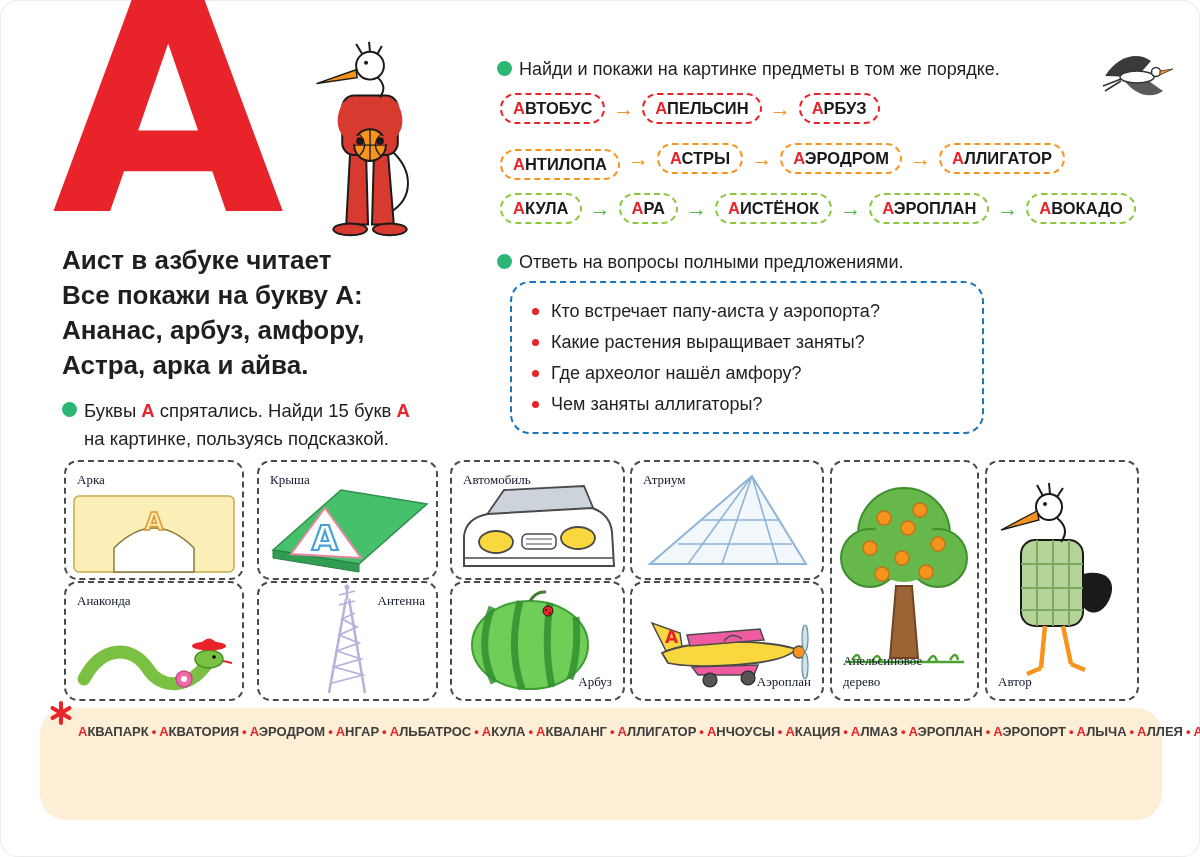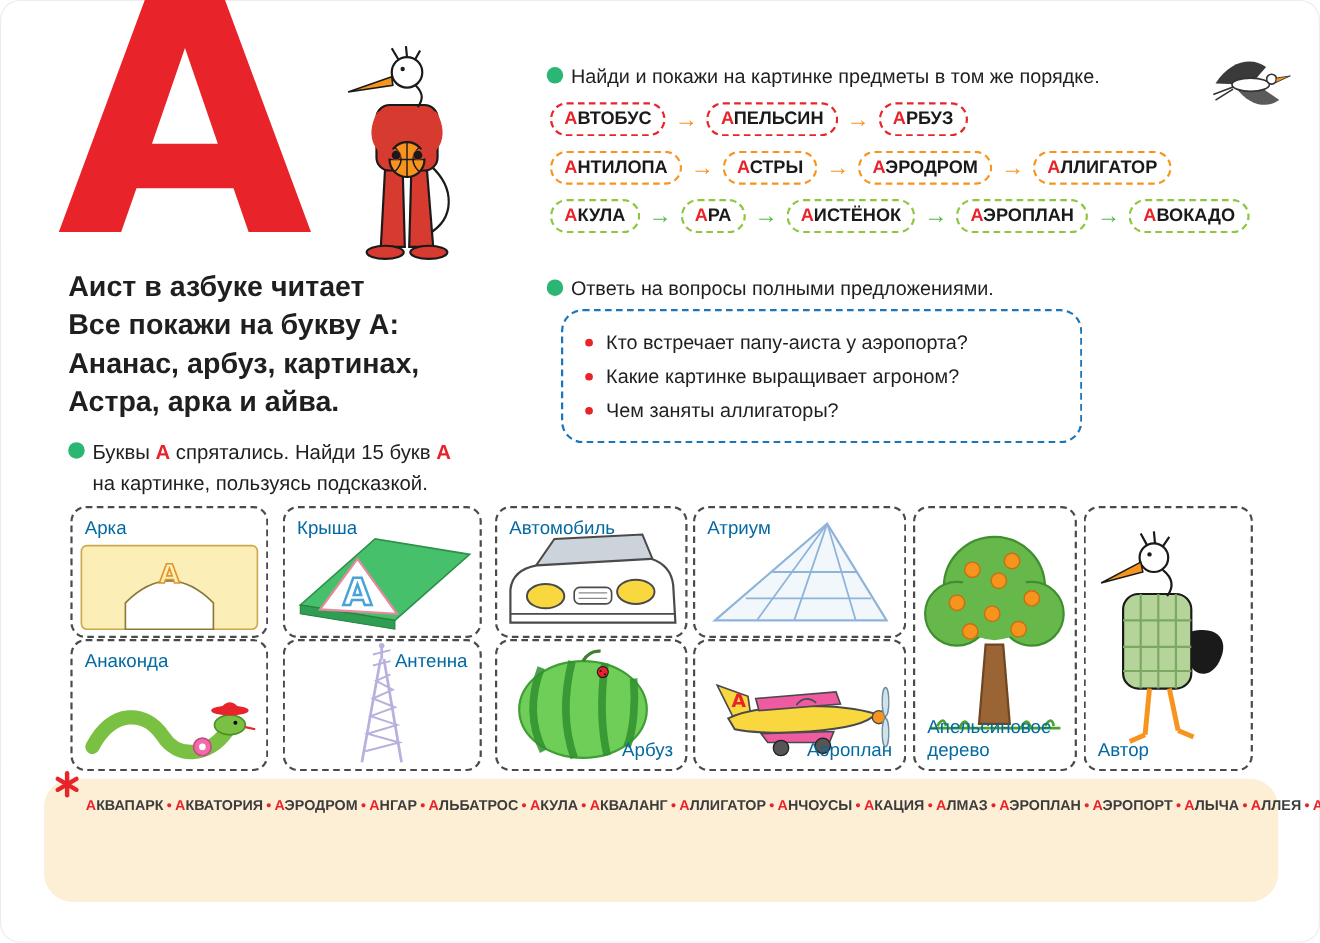--- a/index.html
+++ b/index.html
@@ -37,21 +37,21 @@
   .questions-box{
     position:absolute;left:510px;top:281px;width:474px;
     border:2.5px dashed #1b75bb;border-radius:20px;background:#fff;
     padding:13px 20px 12px 20px;box-sizing:border-box;
   }
   .q-item{display:flex;gap:12px;font-size:18px;line-height:31px;}
   .q-dot{flex:0 0 auto;width:7px;height:7px;border-radius:50%;background:#e8242a;margin-top:12px;}
   
   .card{position:absolute;border:2px dashed #4a4a4a;border-radius:14px;background:#fff;overflow:hidden;}
   .card-art{position:absolute;left:0;top:0;width:100%;height:100%;}
-  .card-label{position:absolute;font-size:17px;color:#0369a1;z-index:2;line-height:21px;}
+  .card-label{position:absolute;font-size:13px;color:#0f172a;z-index:2;line-height:21px;font-family:Liberation Serif, serif;}
   .pos-tl{top:7px;left:11px;}
   .pos-tr{top:7px;right:11px;}
   .pos-br{bottom:7px;right:11px;}
   .pos-bl{bottom:7px;left:11px;}
   .card-arka{left:64px;top:460px;width:176px;height:116px;}
   .card-anakonda{left:64px;top:581px;width:176px;height:116px;}
   .card-krysha{left:257px;top:460px;width:177px;height:116px;}
   .card-antenna{left:257px;top:581px;width:177px;height:116px;}
   .card-avtomobil{left:450px;top:460px;width:171px;height:116px;}
   .card-arbuz{left:450px;top:581px;width:171px;height:116px;}
@@ -102,39 +102,39 @@
     <path d="M30,33 C44,52 60,52 70,45 L50,31 Z" fill="#5a5a5a"></path>
     <ellipse cx="44" cy="31" rx="17" ry="6" fill="#fff" stroke="#333" stroke-width="1.5"></ellipse>
     <circle cx="63" cy="26" r="4.5" fill="#fff" stroke="#333" stroke-width="1.5"></circle>
     <polygon points="67,25 80,23 67,29" fill="#f7941d" stroke="#333" stroke-width="0.8"></polygon>
     <path d="M28,33 L10,40 M28,35 L12,45" stroke="#333" stroke-width="1.5"></path>
   </svg>
 
   <div class="intro" id="intro-text">
       <div>Аист в азбуке читает</div>
       <div>Все покажи на букву А:</div>
-      <div>Ананас, арбуз, картинах,</div>
+      <div>Ананас, арбуз, амфору,</div>
       <div>Астра, арка и айва.</div>
     </div>
 
   <div class="task task-order">
     <span class="bullet-green"></span>
     <span>Найди и покажи на картинке предметы в том же порядке.</span>
   </div>
 
   <div class="chains" id="chains">
       <div class="chain-row">
         <span class="chain-pill" style="border-color: rgb(232, 36, 42);"><span class="red-first">А</span>ВТОБУС</span>
         <span class="chain-arrow" style="color: rgb(247, 148, 29);">→</span>
         <span class="chain-pill" style="border-color: rgb(232, 36, 42);"><span class="red-first">А</span>ПЕЛЬСИН</span>
         <span class="chain-arrow" style="color: rgb(247, 148, 29);">→</span>
         <span class="chain-pill" style="border-color: rgb(232, 36, 42);"><span class="red-first">А</span>РБУЗ</span>
       </div>
       <div class="chain-row">
-        <span class="chain-pill" style="border-color: rgb(247, 148, 29);"><span class="red-first">А</span>НТИЛОПА</span>
+        <span class="chain-pill" style="border-color: rgb(247, 148, 29); margin-top: 12px;"><span class="red-first">А</span>НТИЛОПА</span>
         <span class="chain-arrow" style="color: rgb(247, 148, 29);">→</span>
         <span class="chain-pill" style="border-color: rgb(247, 148, 29);"><span class="red-first">А</span>СТРЫ</span>
         <span class="chain-arrow" style="color: rgb(247, 148, 29);">→</span>
         <span class="chain-pill" style="border-color: rgb(247, 148, 29);"><span class="red-first">А</span>ЭРОДРОМ</span>
         <span class="chain-arrow" style="color: rgb(247, 148, 29);">→</span>
         <span class="chain-pill" style="border-color: rgb(247, 148, 29);"><span class="red-first">А</span>ЛЛИГАТОР</span>
       </div>
       <div class="chain-row">
         <span class="chain-pill" style="border-color: rgb(141, 198, 63);"><span class="red-first">А</span>КУЛА</span>
         <span class="chain-arrow" style="color: rgb(84, 185, 72);">→</span>
@@ -153,21 +153,25 @@
     <span>Ответь на вопросы полными предложениями.</span>
   </div>
 
   <div class="questions-box" id="questions-box">
       <div class="q-item">
         <span class="q-dot"></span>
         <span>Кто встречает папу-аиста у аэропорта?</span>
       </div>
       <div class="q-item">
         <span class="q-dot"></span>
-        <span>Какие картинке выращивает агроном?</span>
+        <span>Какие растения выращивает заняты?</span>
+      </div>
+      <div class="q-item">
+        <span class="q-dot"></span>
+        <span>Где археолог нашёл амфору?</span>
       </div>
       <div class="q-item">
         <span class="q-dot"></span>
         <span>Чем заняты аллигаторы?</span>
       </div>
     </div>
 
   <div class="task task-hidden">
     <span class="bullet-green"></span>
     <div class="task-text">

